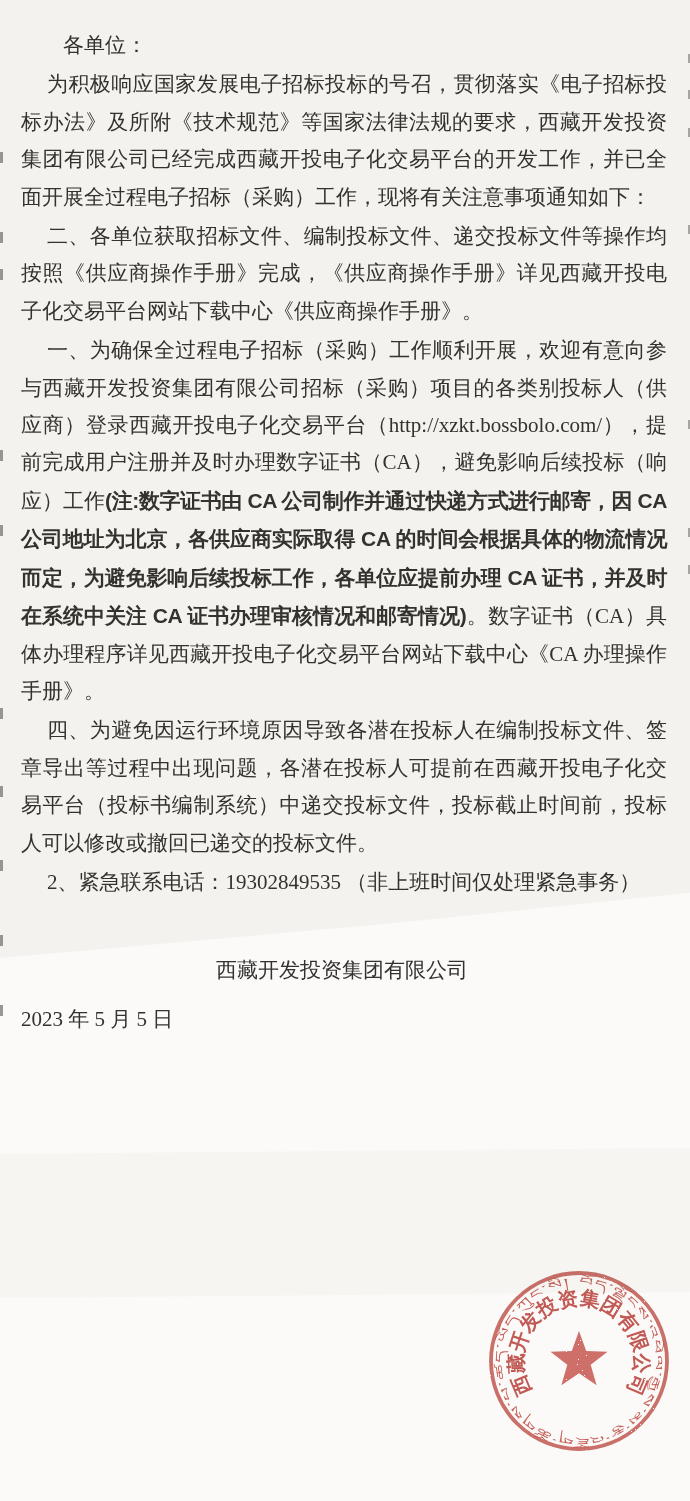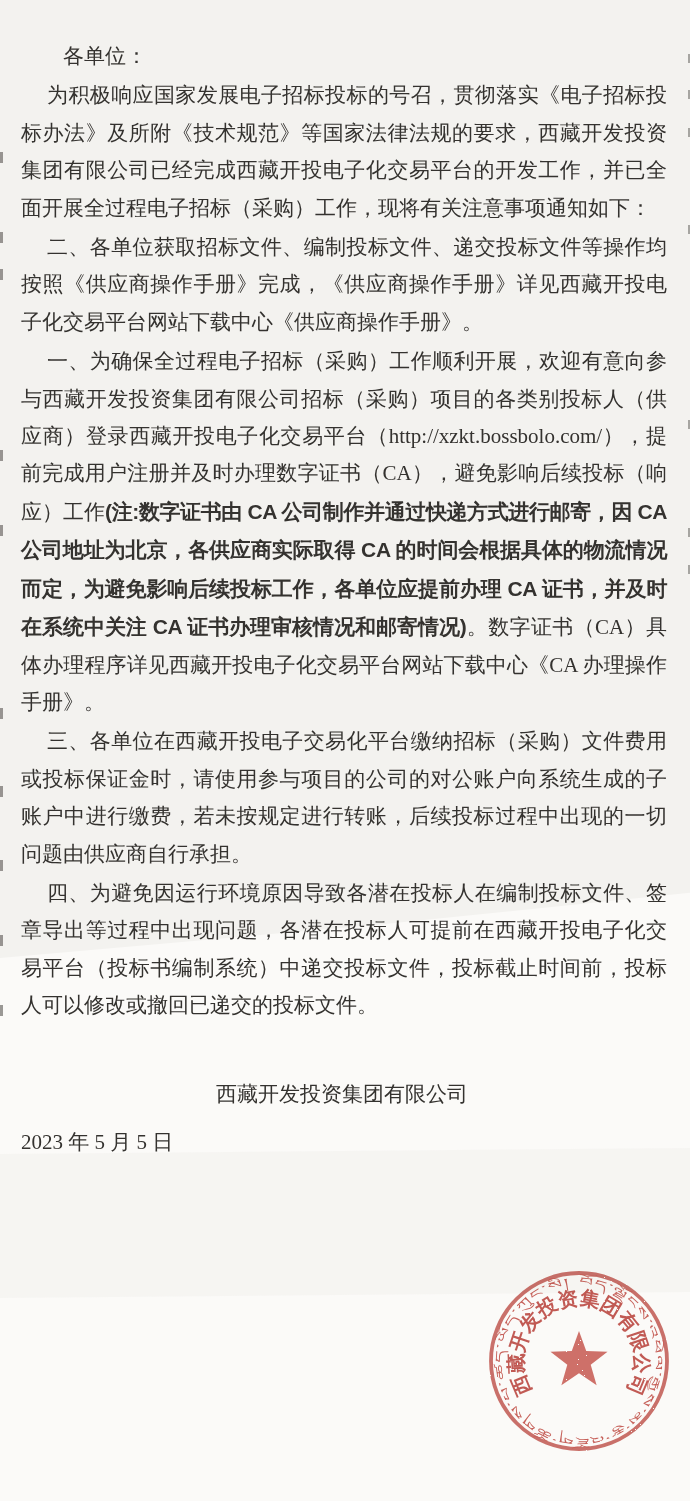--- a/index.html
+++ b/index.html
@@ -17,21 +17,21 @@
   
   .tick{position:absolute;background:#4a4743;opacity:.55;pointer-events:none;}
   .tick-l{left:0;width:3px;height:11px;}
   .tick-r{right:0;width:2px;height:9px;opacity:.45;}
   .lt1{top:152px}.lt2{top:232px}.lt3{top:269px}.lt4{top:450px}.lt5{top:525px}
   .lt6{top:708px}.lt7{top:786px}.lt8{top:860px}.lt9{top:935px}.lt10{top:1005px}
   .rt1{top:54px}.rt2{top:90px}.rt3{top:128px}.rt4{top:225px}.rt5{top:420px}
   .rt6{top:528px}.rt7{top:565px}
 
   .doc{
-    position:absolute;left:21px;top:38px;width:646px;
+    position:absolute;left:21px;top:27px;width:646px;
     font-size:21px;line-height:37.4px;color:#34322f;
     text-align:justify;
   }
   .doc p{margin:0 0 2px 0;}
   .salutation{text-indent:42px;}
   .para{text-indent:26px;}
   .note-bold{font-family:"Liberation Sans","DejaVu Sans",sans-serif;font-weight:700;letter-spacing:-0.4px;}
   .sign-company{margin-top:51px !important;text-align:center;padding-right:4px;}
   .sign-date{margin-top:11px !important;text-align:left;padding-right:5px;}
 
@@ -63,22 +63,22 @@
 <div class="tick tick-r rt4"></div>
 <div class="tick tick-r rt5"></div>
 <div class="tick tick-r rt6"></div>
 <div class="tick tick-r rt7"></div>
 
 <div class="doc">
   <p class="salutation">各单位：</p>
   <p class="para">为积极响应国家发展电子招标投标的号召，贯彻落实《电子招标投标办法》及所附《技术规范》等国家法律法规的要求，西藏开发投资集团有限公司已经完成西藏开投电子化交易平台的开发工作，并已全面开展全过程电子招标（采购）工作，现将有关注意事项通知如下：</p>
   <p class="para">二、各单位获取招标文件、编制投标文件、递交投标文件等操作均按照《供应商操作手册》完成，《供应商操作手册》详见西藏开投电子化交易平台网站下载中心《供应商操作手册》。</p>
   <p class="para"><span>一、为确保全过程电子招标（采购）工作顺利开展，欢迎有意向参与西藏开发投资集团有限公司招标（采购）项目的各类别投标人（供应商）登录西藏开投电子化交易平台（http://xzkt.bossbolo.com/），提前完成用户注册并及时办理数字证书（CA），避免影响后续投标（响应）工作</span><span class="note-bold">(注:数字证书由 CA 公司制作并通过快递方式进行邮寄，因 CA 公司地址为北京，各供应商实际取得 CA 的时间会根据具体的物流情况而定，为避免影响后续投标工作，各单位应提前办理 CA 证书，并及时在系统中关注 CA 证书办理审核情况和邮寄情况)</span><span>。数字证书（CA）具体办理程序详见西藏开投电子化交易平台网站下载中心《CA 办理操作手册》。</span></p>
-  <p class="para">三、各单位在西藏开投电子交易化平台缴纳招标（采购）文件费用或投标保证金时，请使用参与项目的公司的对公账户向系统生成的子账户中进行缴费，若未按规定进行转账，后续投标过程中出现的一切问题由供应商自行承担。</p>
   <p class="para">四、为避免因运行环境原因导致各潜在投标人在编制投标文件、签章导出等过程中出现问题，各潜在投标人可提前在西藏开投电子化交易平台（投标书编制系统）中递交投标文件，投标截止时间前，投标人可以修改或撤回已递交的投标文件。</p>
+  <p class="para">2、紧急联系电话：19302849535 （非上班时间仅处理紧急事务）</p>
   <p class="sign-company">西藏开发投资集团有限公司</p>
   <p class="sign-date">2023 年 5 月 5 日</p>
 </div>
 
 <svg class="stamp" viewBox="0 0 190 190" xmlns="http://www.w3.org/2000/svg">
   <defs>
     <path id="tibArc" d="M 95 19 A 76 76 0 1 1 94.9 19"></path>
     <path id="cnArc" d="M 49.1 127.1 A 56 56 0 1 1 140.9 127.1"></path>
     <filter id="inkTexture" x="-5%" y="-5%" width="110%" height="110%">
       <feTurbulence type="fractalNoise" baseFrequency="0.55" numOctaves="2" seed="7" result="noise"></feTurbulence>

